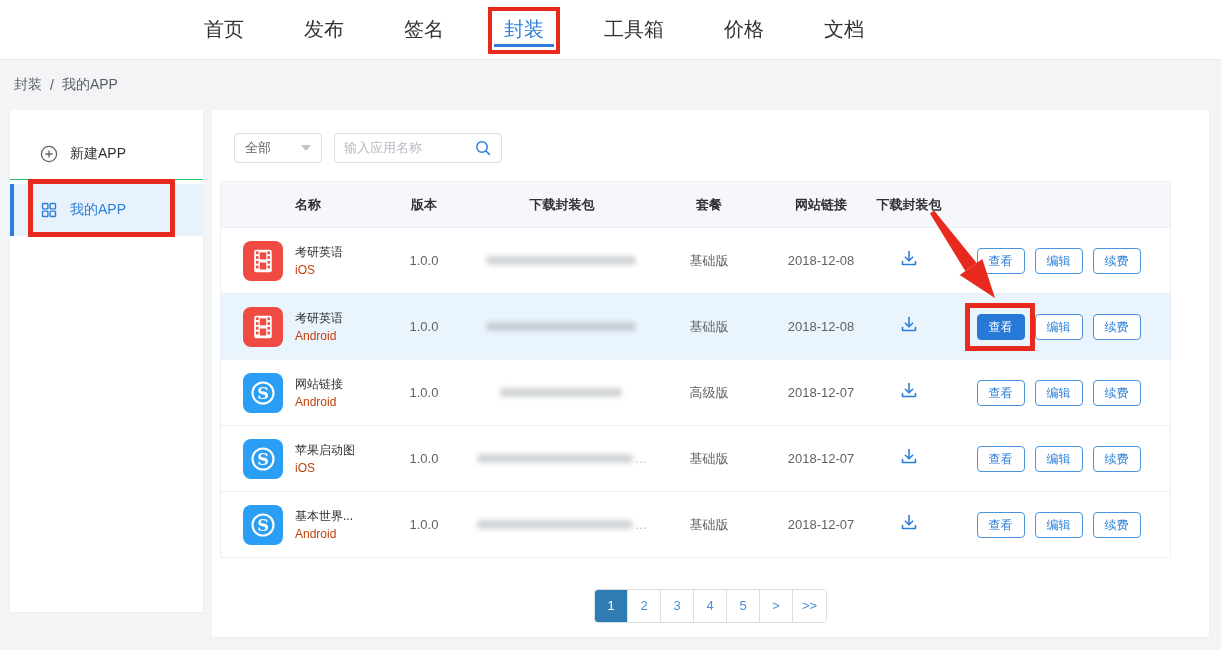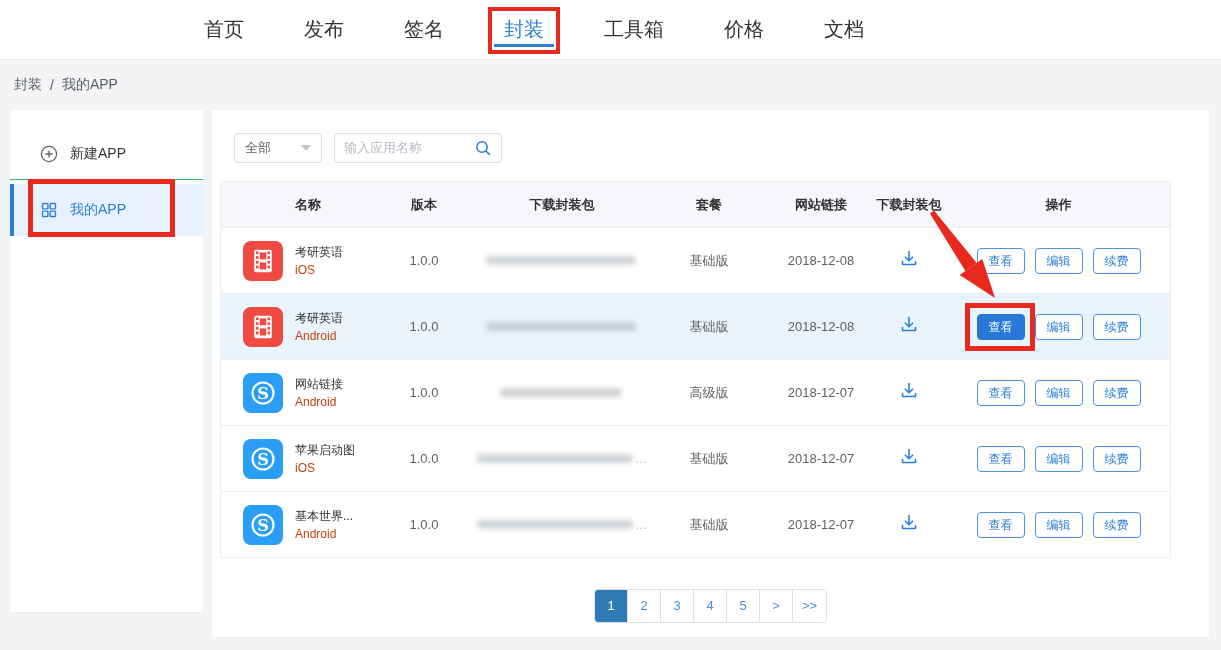--- a/index.html
+++ b/index.html
@@ -232,21 +232,20 @@
   </div>
 
   <div class="table">
     <div class="thead">
         <div class="c c-name">名称</div>
         <div class="c c-ver">版本</div>
         <div class="c c-link">下载封装包</div>
         <div class="c c-plan">套餐</div>
         <div class="c c-exp">网站链接</div>
         <div class="c c-dl">下载封装包</div>
-        <div class="c c-ops">操作</div>
       </div>
     <div>
         <div class="trow">
     <div class="c c-name">
       <span class="app-icon icon-film">
         <svg class="svg-film" viewBox="0 0 24 24">
           <rect x="5" y="3" width="14" height="18" rx="1.6" fill="#ffffff"></rect>
           <g fill="#ef4b42">
             <rect x="6.4" y="4.3" width="2" height="2.2"></rect>
                   <rect x="6.4" y="8.1" width="2" height="2.2"></rect>

